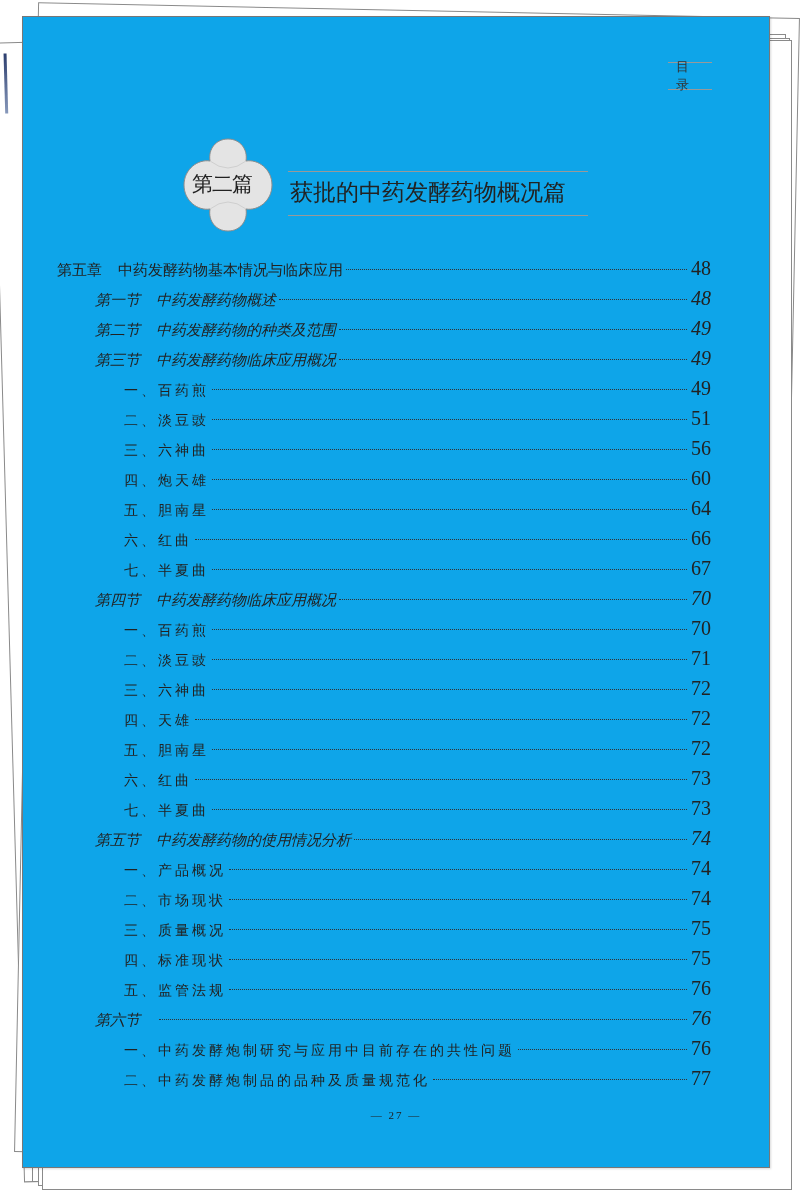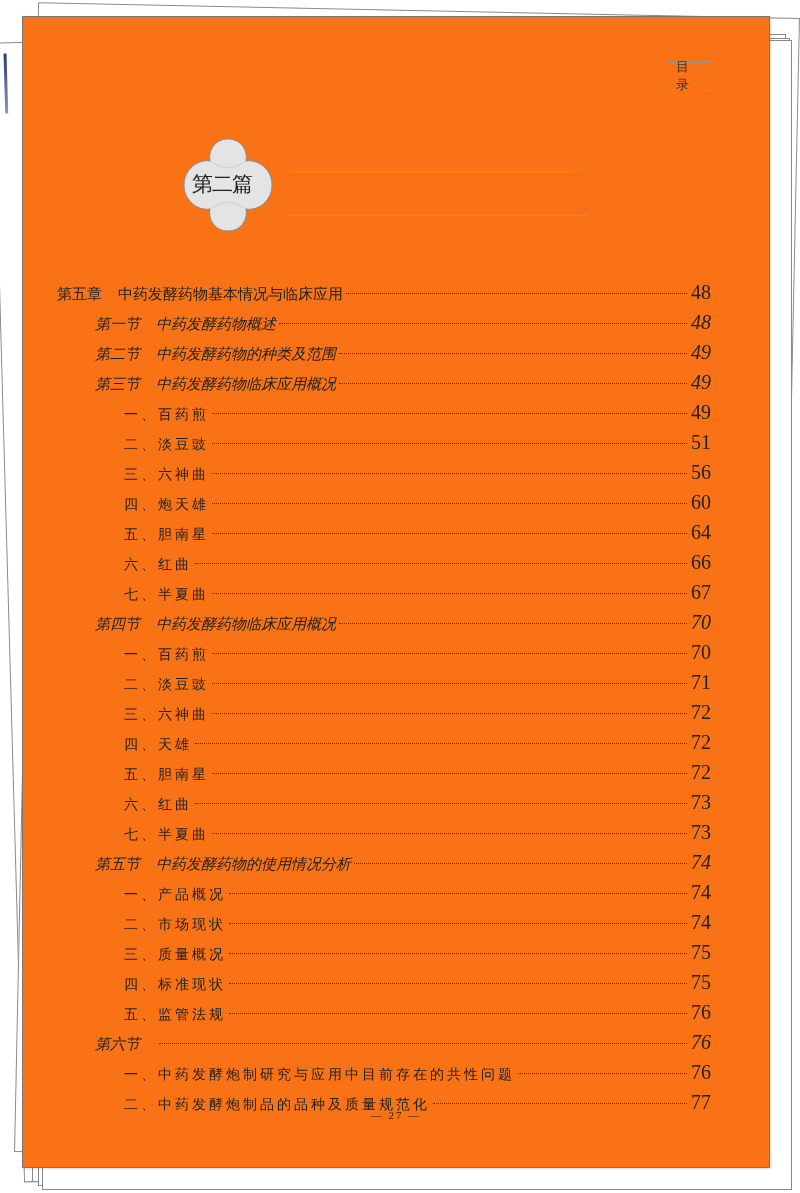--- a/index.html
+++ b/index.html
@@ -54,21 +54,21 @@
       left: 38px; top: 38px; width: 752px; height: 1148px;
     }
     .bp5 {
       left: 42px; top: 40px; width: 750px; height: 1150px;
     }
     
     .page {
       position: absolute;
       left: 22px; top: 16px;
       width: 748px; height: 1152px;
-      background: #f97316;
+      background: #0ea5e9;
       border: 1px solid #777;
       box-sizing: border-box;
       box-shadow: 1px 1px 2px rgba(0,0,0,0.15);
     }
     .running-head {
       position: absolute;
       left: 645px; top: 45px;
       width: 44px;
       border-top: 1px solid #999;
       border-bottom: 1px solid #999;
@@ -117,21 +117,20 @@
       font-size: 23px;
       color: #222;
       white-space: nowrap;
       letter-spacing: 0px;
     }
     
     .toc {
       position: absolute;
       left: 34px; top: 236px;
       width: 654px;
-      margin-top: 24px;
     }
     .toc-row {
       display: flex;
       align-items: baseline;
       height: 30px;
       line-height: 30px;
       font-size: 15px;
       color: #222;
       white-space: nowrap;
     }
@@ -193,20 +192,21 @@
                  C6 34 20 24 32 26
                  C30 14 38 4 50 4 Z"></path>
       </g>
       <g fill="none" stroke="#cfcfcf" stroke-width="1">
         <path d="M32 26 Q50 40 68 26"></path>
         <path d="M32 74 Q50 60 68 74"></path>
       </g>
     </svg>
     <div class="part-label">第二篇</div>
     <div class="part-rule-top"></div>
+    <div class="part-title">获批的中药发酵药物概况篇</div>
     <div class="part-rule-bottom"></div>
   </div>
 
   <div class="toc" id="toc">
       <div class="toc-row lvl0">
         <span class="toc-num">第五章</span>
         <span class="toc-text">中药发酵药物基本情况与临床应用</span>
         <span class="toc-leader"></span>
         <span class="toc-page">48</span>
       </div>

